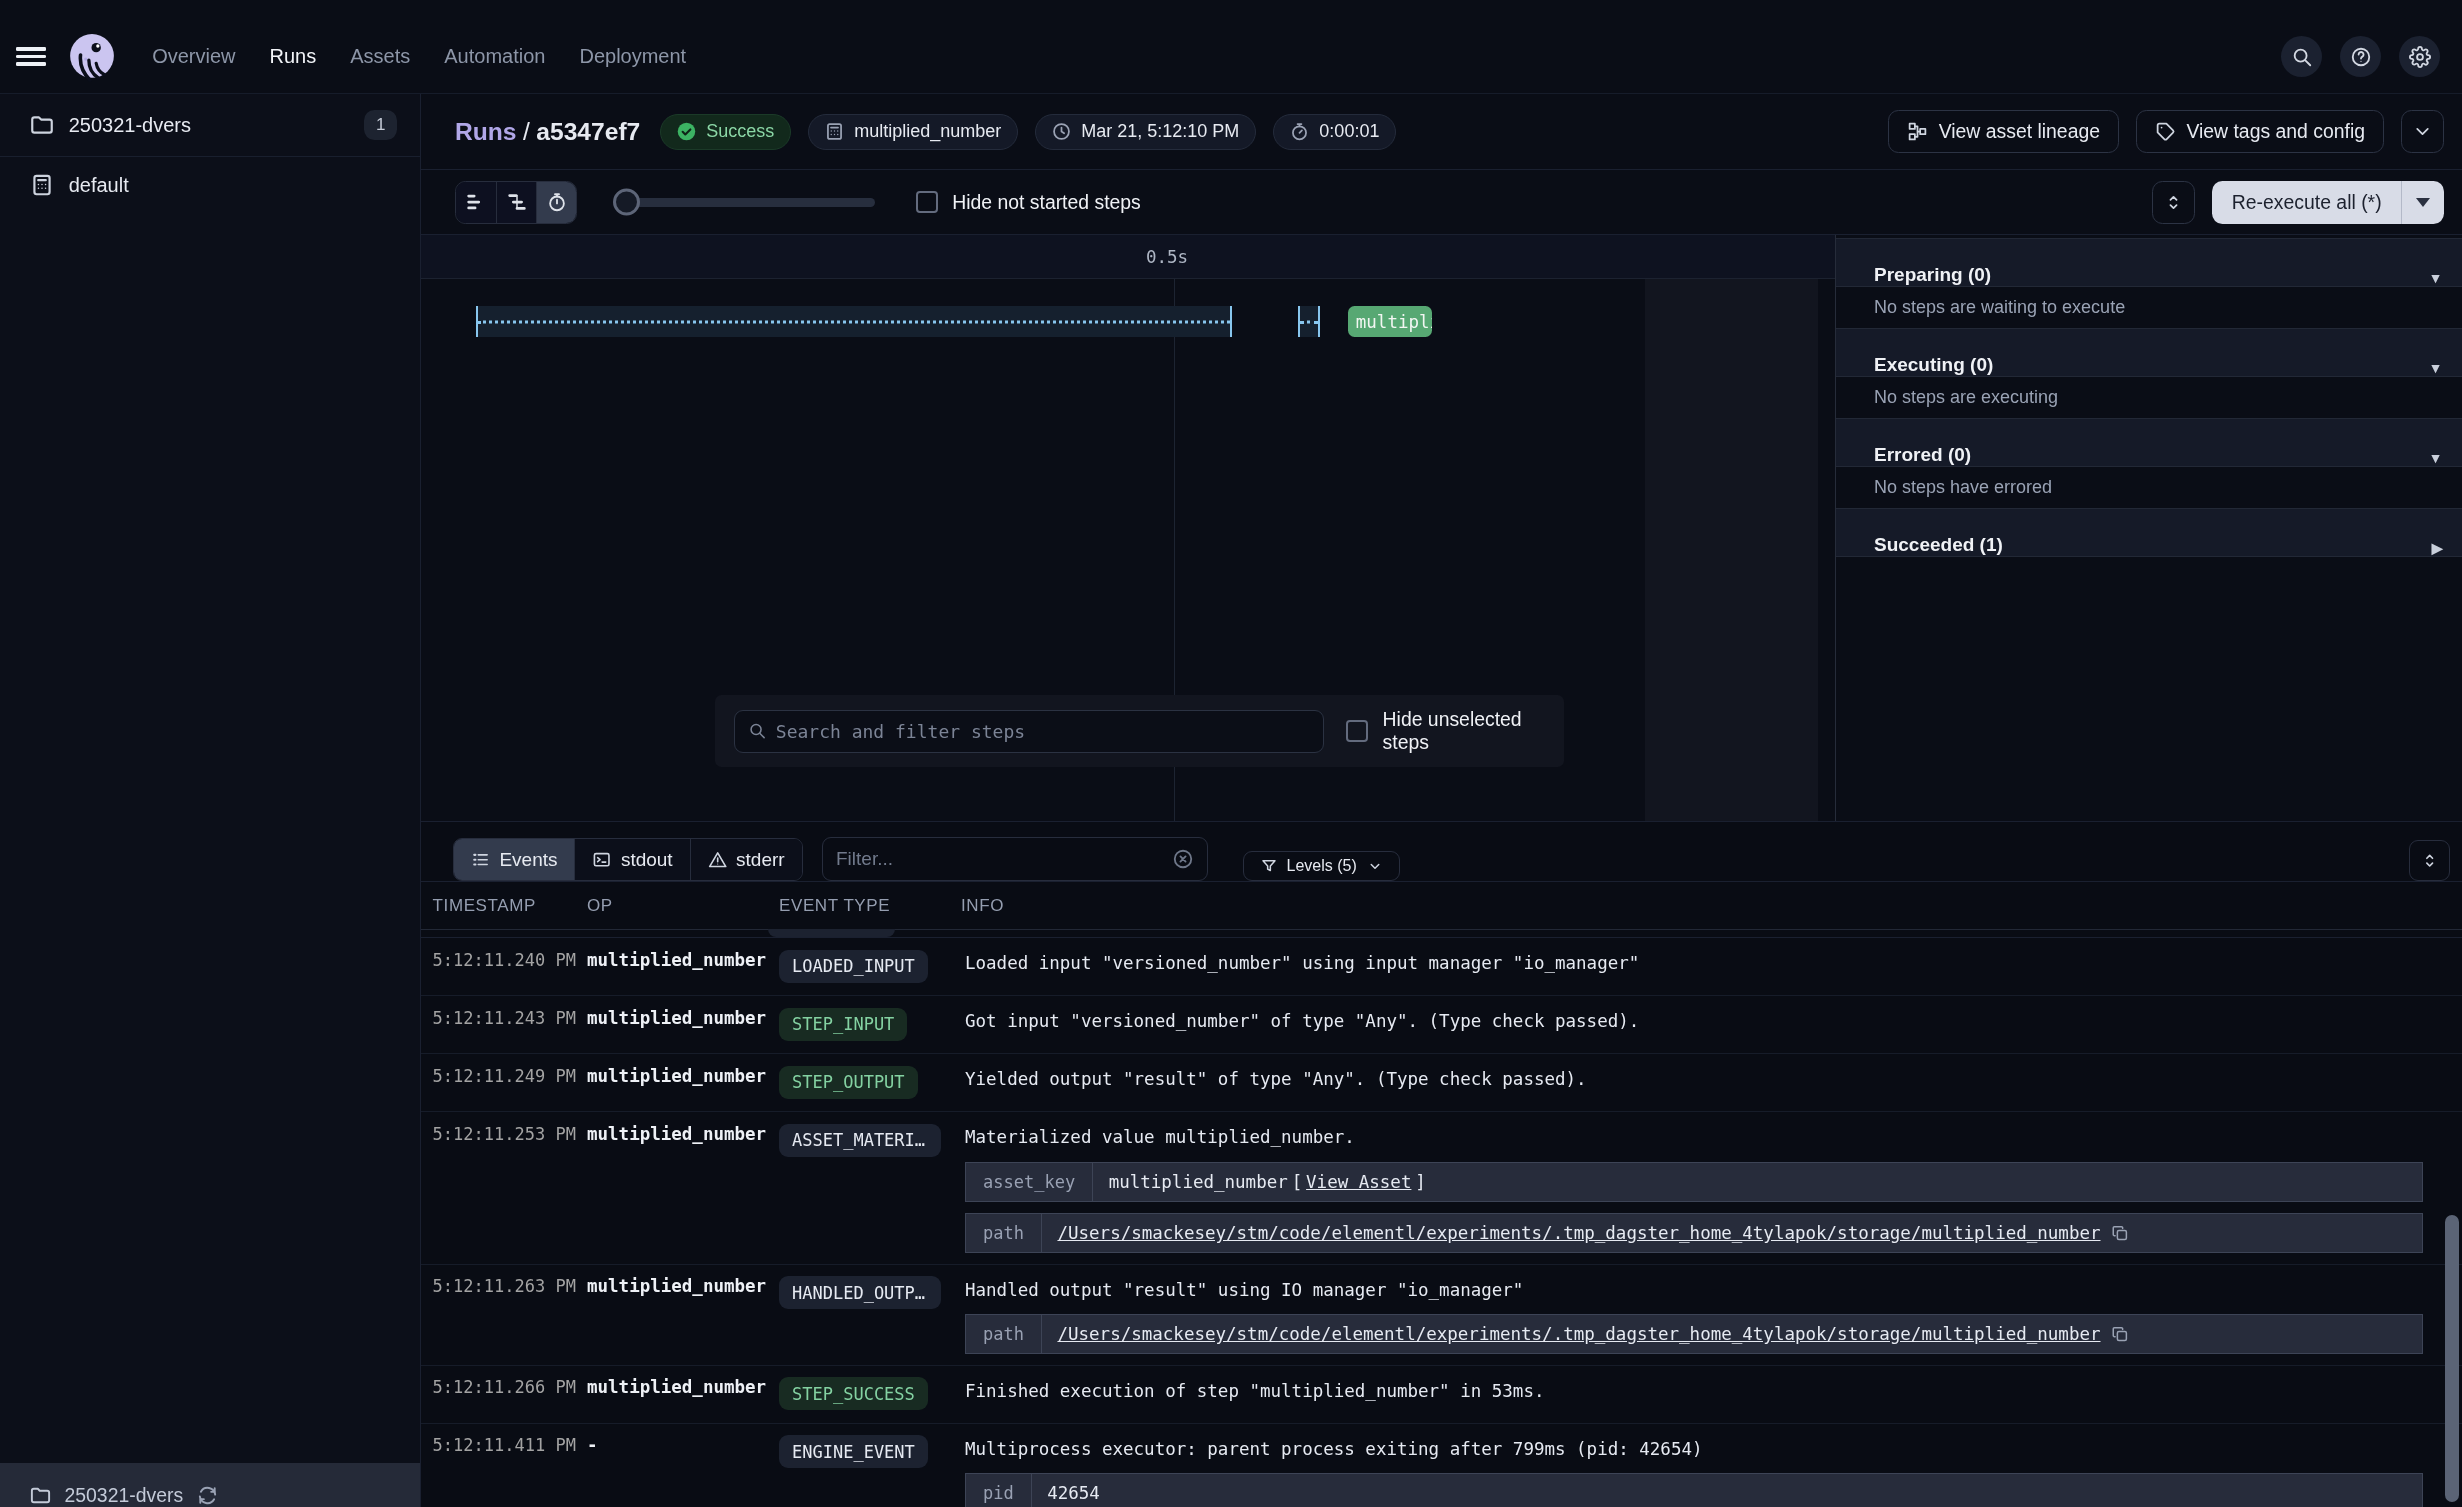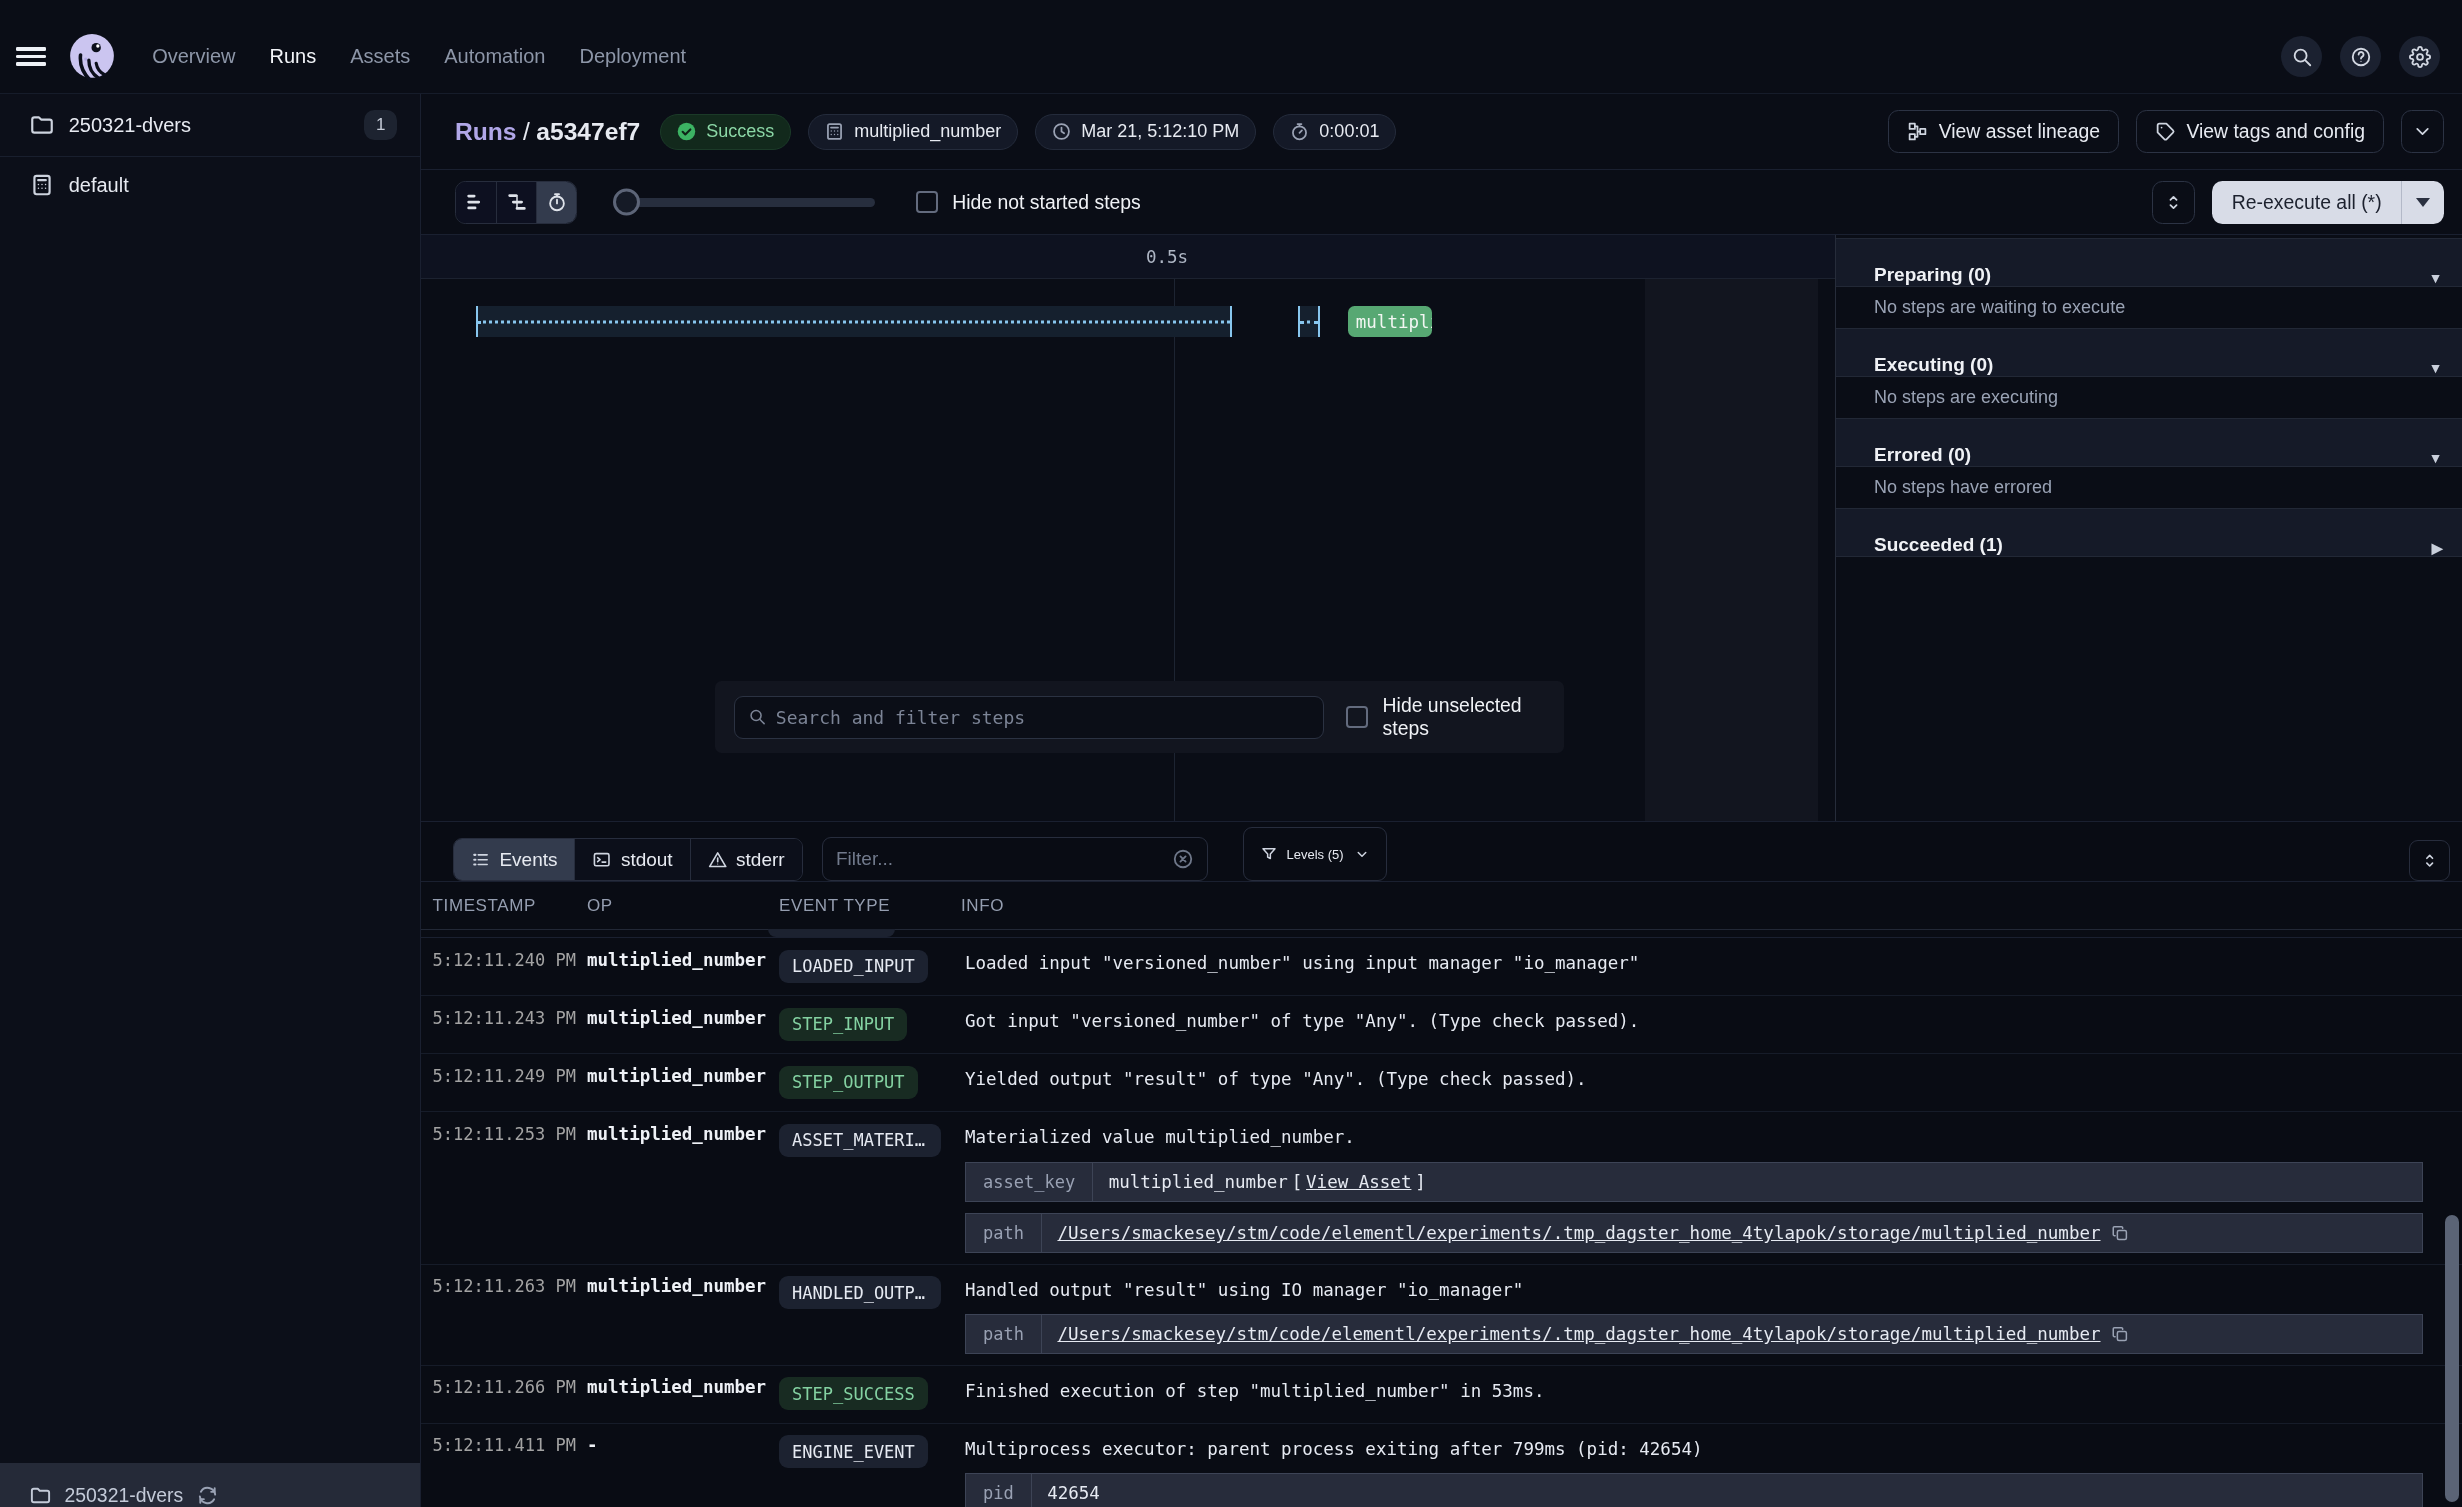--- a/index.html
+++ b/index.html
@@ -73,21 +73,21 @@
   .gantt-wrap { height:587px; display:flex; border-bottom:1.3px solid #1a2030; }
   .gantt-chart { flex:1; position:relative; background:#0a0d16; min-width:0; }
   .g-timeline { position:absolute; left:0; top:0; right:0; height:44px; background:#0e1220; border-bottom:1.3px solid #1c2230; }
   .g-tick { position:absolute; top:11.6px; left:725px; font-family:"DejaVu Sans Mono", monospace; font-size:17.5px; color:#aeb6c4; }
   .g-grid { position:absolute; top:44px; bottom:0; left:753px; width:1.3px; background:#1d2432; }
   .g-hl-col { position:absolute; top:44px; bottom:0; left:1224px; width:173px; background:#12151f; }
   .g-bar-wait { position:absolute; top:71px; left:55px; width:756px; height:31px; background:#15202e; border-left:2.6px solid #88c6ee; border-right:2.6px solid #88c6ee; }
   .g-bar-wait.small { left:877px; width:22px; }
   .g-dash { position:absolute; left:0; right:0; top:50%; height:0; border-top:3.2px dotted #88c6ee; transform:translateY(-50%); }
   .g-bar-step { position:absolute; top:71px; left:927px; width:84px; height:31px; background:#57a873; border-radius:6.5px; display:flex; align-items:center; padding:0 7.8px; font-family:"DejaVu Sans Mono", monospace; font-size:17.5px; color:#f2f6f2; white-space:nowrap; overflow:hidden; cursor:pointer; }
-  .g-search-panel { position:absolute; left:294px; top:446px; width:849px; height:72px; background:#12151f; border-radius:6.5px; display:flex; align-items:center; padding:0 19.4px; gap:22px; }
+  .g-search-panel { position:absolute; left:294px; top:460px; width:849px; height:72px; background:#12151f; border-radius:6.5px; display:flex; align-items:center; padding:0 19.4px; gap:22px; }
   .g-search { flex:none; width:590px; height:43px; background:#0b0e17; border:1.3px solid #2b3242; border-radius:9px; display:flex; align-items:center; padding:0 13px; gap:9px; color:#7c8496; }
   .g-search svg { width:19.4px; height:19.4px; }
   .g-search input { background:transparent; border:none; outline:none; color:#aab1bf; font-family:"DejaVu Sans Mono", monospace; font-size:18px; width:100%; }
   .g-search input::placeholder { color:#7c8496; }
 
   
   .steps-panel { width:627px; border-left:1.3px solid #262c3a; background:#0a0d16; padding-top:2.6px; }
   .sp-head { height:49px; background:#151a28; border-top:1.3px solid #222836; border-bottom:1.3px solid #222836; display:flex; align-items:flex-end; padding:0 19.4px 0 38px; font-size:19px; font-weight:700; color:#f0f2f6; cursor:pointer; }
   .sp-head .sp-caret { margin-left:auto; font-size:14.2px; color:#c9cfdb; }
   .sp-body { height:41px; display:flex; align-items:center; padding-left:38px; font-size:18px; color:#9aa3b5; }
@@ -98,21 +98,21 @@
   .ev-tabs { display:flex; border:1.3px solid #272d3d; border-radius:9px; overflow:hidden; }
   .ev-tab { height:41px; display:flex; align-items:center; gap:9px; padding:0 17px; font-size:19px; color:#e7eaf1; background:#0c0f1a; cursor:pointer; white-space:nowrap; }
   .ev-tab + .ev-tab { border-left:1.3px solid #272d3d; }
   .ev-tab.on { background:#333b4d; }
   .ev-tab svg { width:19.4px; height:19.4px; color:#cfd5e0; }
   .ev-filter { margin-left:19.4px; width:386px; height:44px; border:1.3px solid #272d3d; border-radius:9px; display:flex; align-items:center; padding:0 13px; }
   .ev-filter input { flex:1; background:transparent; border:none; outline:none; font-size:19px; color:#c9cfdb; }
   .ev-filter input::placeholder { color:#717a8c; }
   .ev-filter .clear { color:#6e7789; }
   .ev-filter .clear svg { width:22px; height:22px; }
-  .levels-btn { margin-left:35px; height:54px; display:flex; align-items:center; gap:9px; padding:0 15.5px; border:1.3px solid #272d3d; border-radius:9px; font-size:13px; color:#e7eaf1; cursor:pointer; }
+  .levels-btn { margin-left:35px; height:30px; display:flex; align-items:center; gap:9px; padding:0 15.5px; border:1.3px solid #272d3d; border-radius:9px; font-size:16px; color:#e7eaf1; cursor:pointer; }
   .levels-btn svg { width:18px; height:18px; color:#cfd5e0; }
   .ev-expand { margin-left:auto; width:41px; height:41px; border:1.3px solid #272d3d; border-radius:9px; display:flex; align-items:center; justify-content:center; color:#cfd5e0; cursor:pointer; }
   .ev-expand svg { width:19.4px; height:19.4px; }
 
   .ev-table { flex:1; overflow:hidden; position:relative; }
   .ev-grid { display:grid; grid-template-columns:153px 192px 182px 1fr; }
   .ev-headrow { border-bottom:1.3px solid #222836; }
   .ev-headrow .th { font-size:17px; letter-spacing:0.6px; color:#959eb0; padding:14.2px 0 13px 13px; }
   .ev-headrow .th:first-child { padding-left:11.6px; }
   .partial-row { height:7.8px; border-bottom:1.3px solid #1a2030; position:relative; }

